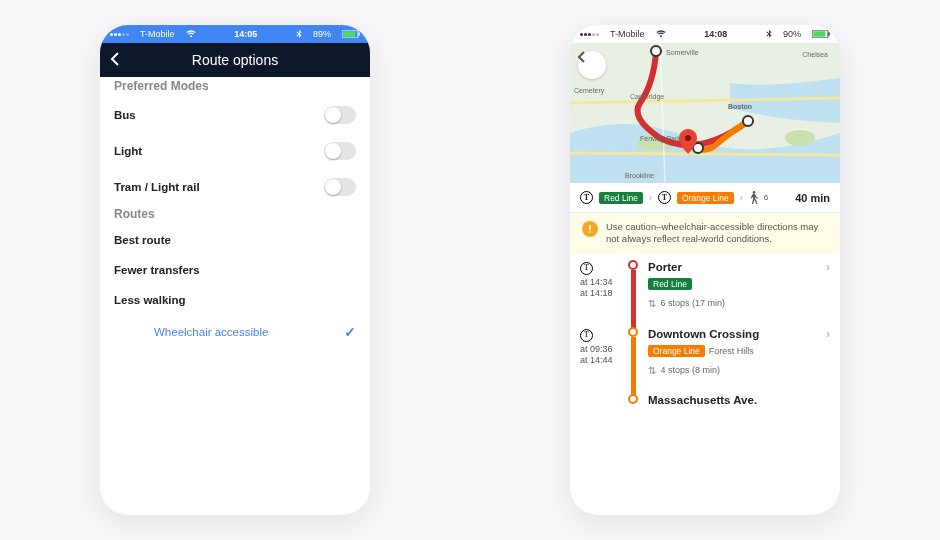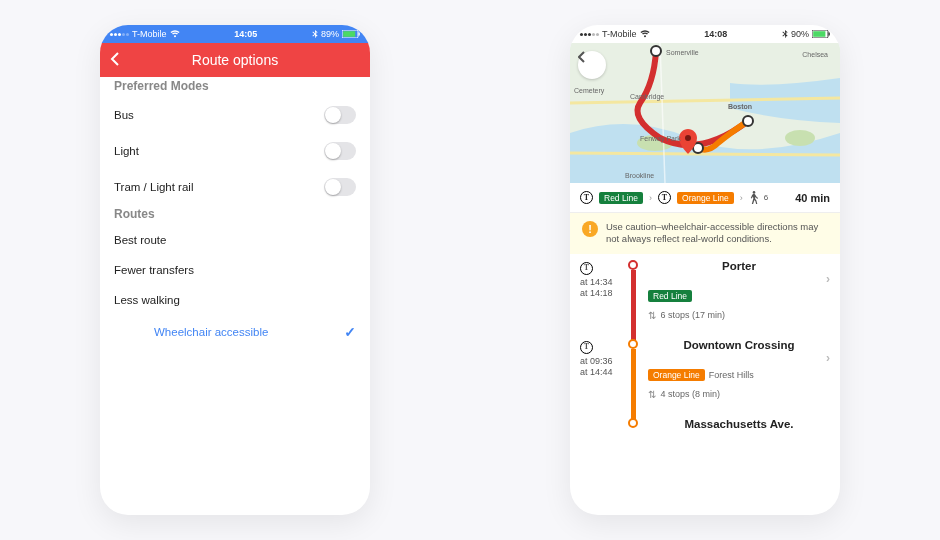--- a/index.html
+++ b/index.html
@@ -15,42 +15,42 @@
     box-shadow: 0 8px 30px rgba(0,0,0,.08);
     overflow: hidden; display: flex; flex-direction: column;
     font-size: 11px; color: #222;
   }
   
   .statusbar {
     height: 18px; display: flex; align-items: center;
     padding: 0 10px; font-size: 9px; color: #333;
   }
   .statusbar.blue { background: #4285f4; color: #fff; }
-  .statusbar .left, .statusbar .right { display: flex; align-items: center; gap: 3px; }
+  .statusbar .left, .statusbar .right { display: flex; align-items: center; gap: 11px; }
   .statusbar .center { flex: 1; text-align: center; font-weight: 600; }
   .sigdots { display: inline-flex; gap: 1px; }
   .sigdots i { width: 3px; height: 3px; border-radius: 50%; background: currentColor; display:inline-block;}
   .sigdots i.dim { opacity: .35; }
   .wifi-icon svg, .bt-icon svg, .batt svg { display:block; }
   .batt { display:flex; align-items:center; gap:2px;}
   
   .headerbar {
-    height: 34px; background: #ef4444; color: #fff;
+    height: 34px; background: #0f172a; color: #fff;
     display: flex; align-items: center; padding: 0 10px;
     font-size: 14px; font-weight: 500;
   }
   .headerbar .back { width: 16px; }
   .headerbar .title { flex:1; text-align:center; }
   
   .section-label { color: #888; font-size: 12px; padding: 2px 14px 4px; font-weight: bold; }
   .row {
     display:flex; align-items:center; justify-content:space-between;
     padding: 9px 14px; font-size: 11.5px;
   }
-  .row.bold { font-weight:400; }
+  .row.bold { font-weight:700; }
   .toggle {
     width: 32px; height: 18px; border-radius: 9px; background: #e4e4e7;
     position: relative;
   }
   .toggle::after {
     content:""; position:absolute; top:1px; left:1px;
     width:16px; height:16px; border-radius:50%; background:#fff;
     box-shadow:0 1px 2px rgba(0,0,0,.3);
   }
   .check { color:#4285f4; font-size:14px; font-weight:700; }
@@ -97,21 +97,21 @@
   .timescol { width:44px; font-size:9px; color:#555; line-height:1.3; padding-top:2px; }
   .linecol { width:18px; position:relative; display:flex; justify-content:center; }
   .linecol .dot {
     width:10px; height:10px; border:2px solid; border-radius:50%;
     background:#fff; z-index:2;
   }
   .linecol .bar {
     position:absolute; top:10px; width:5px; height:100%; z-index:1;
   }
   .detailcol { flex:1; padding-left:6px; padding-bottom:12px; }
-  .station { font-weight:700; font-size:11.5px; display:flex; align-items:center;flex-direction:column; }
+  .station { font-weight:700; font-size:11.5px; display:flex; align-items:center; }
   .station .caret { margin-left:auto; color:#bbb; font-size:12px; }
   .subinfo { margin-top:4px; display:flex; align-items:center; gap:4px; font-size:9px; color:#666;}
   .stops { margin-top:8px; font-size:9px; color:#666; display:flex; align-items:center; gap:4px;}
   .expand-icon { font-size:10px; color:#888; }
 </style>
 </head>
 <body>
 
 <div class="phone">
   <div class="statusbar blue">

